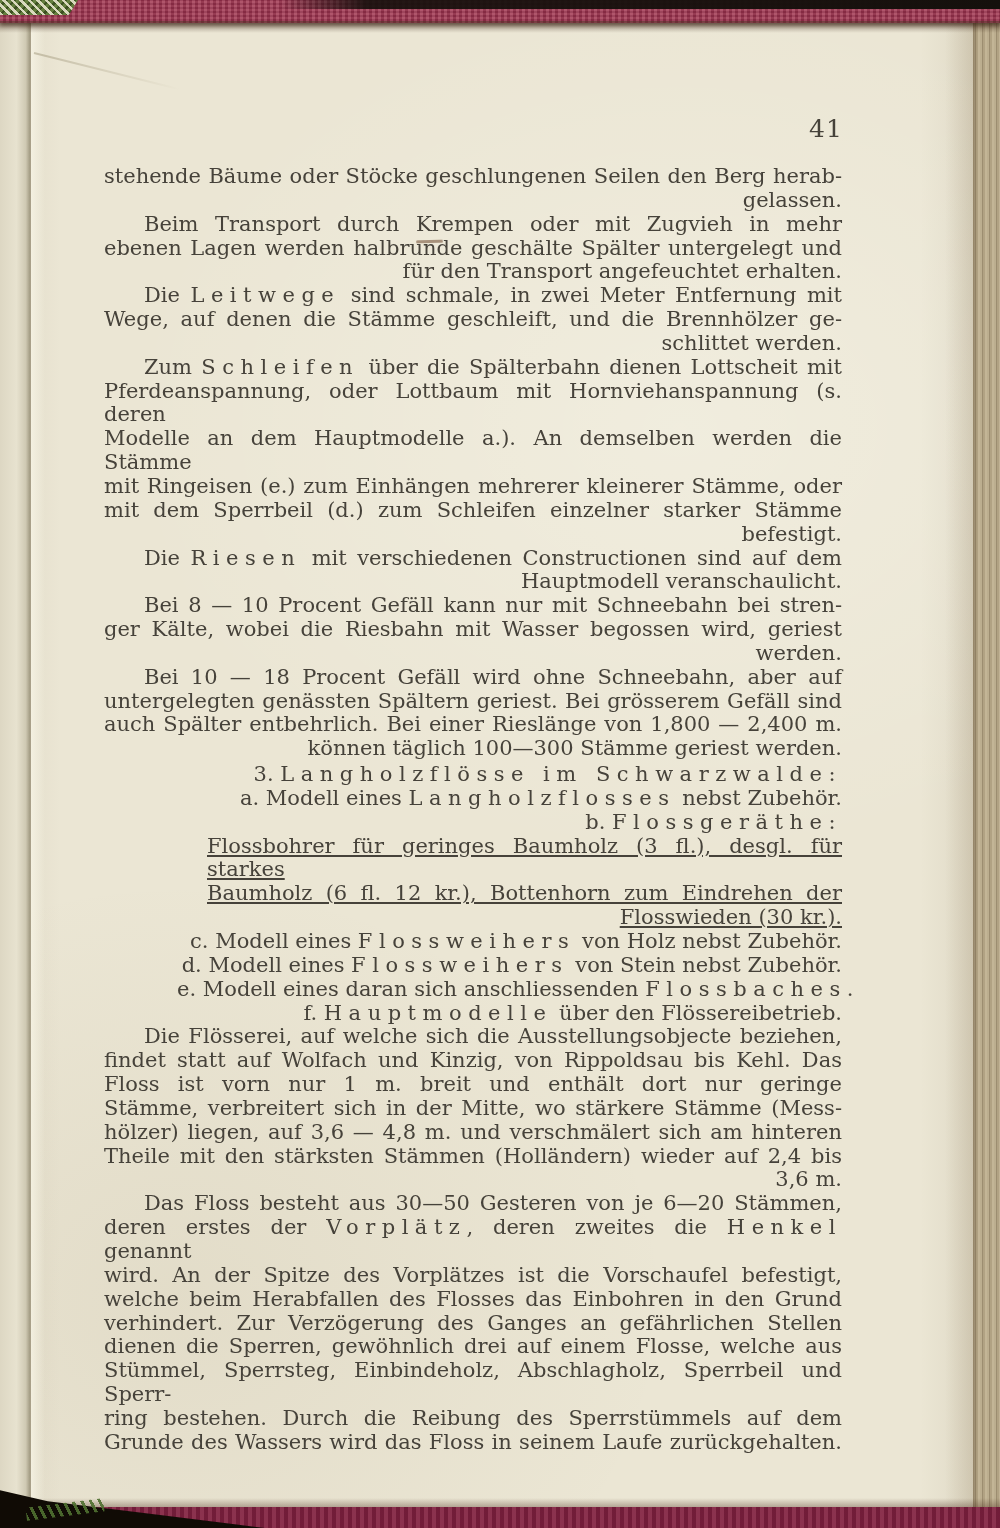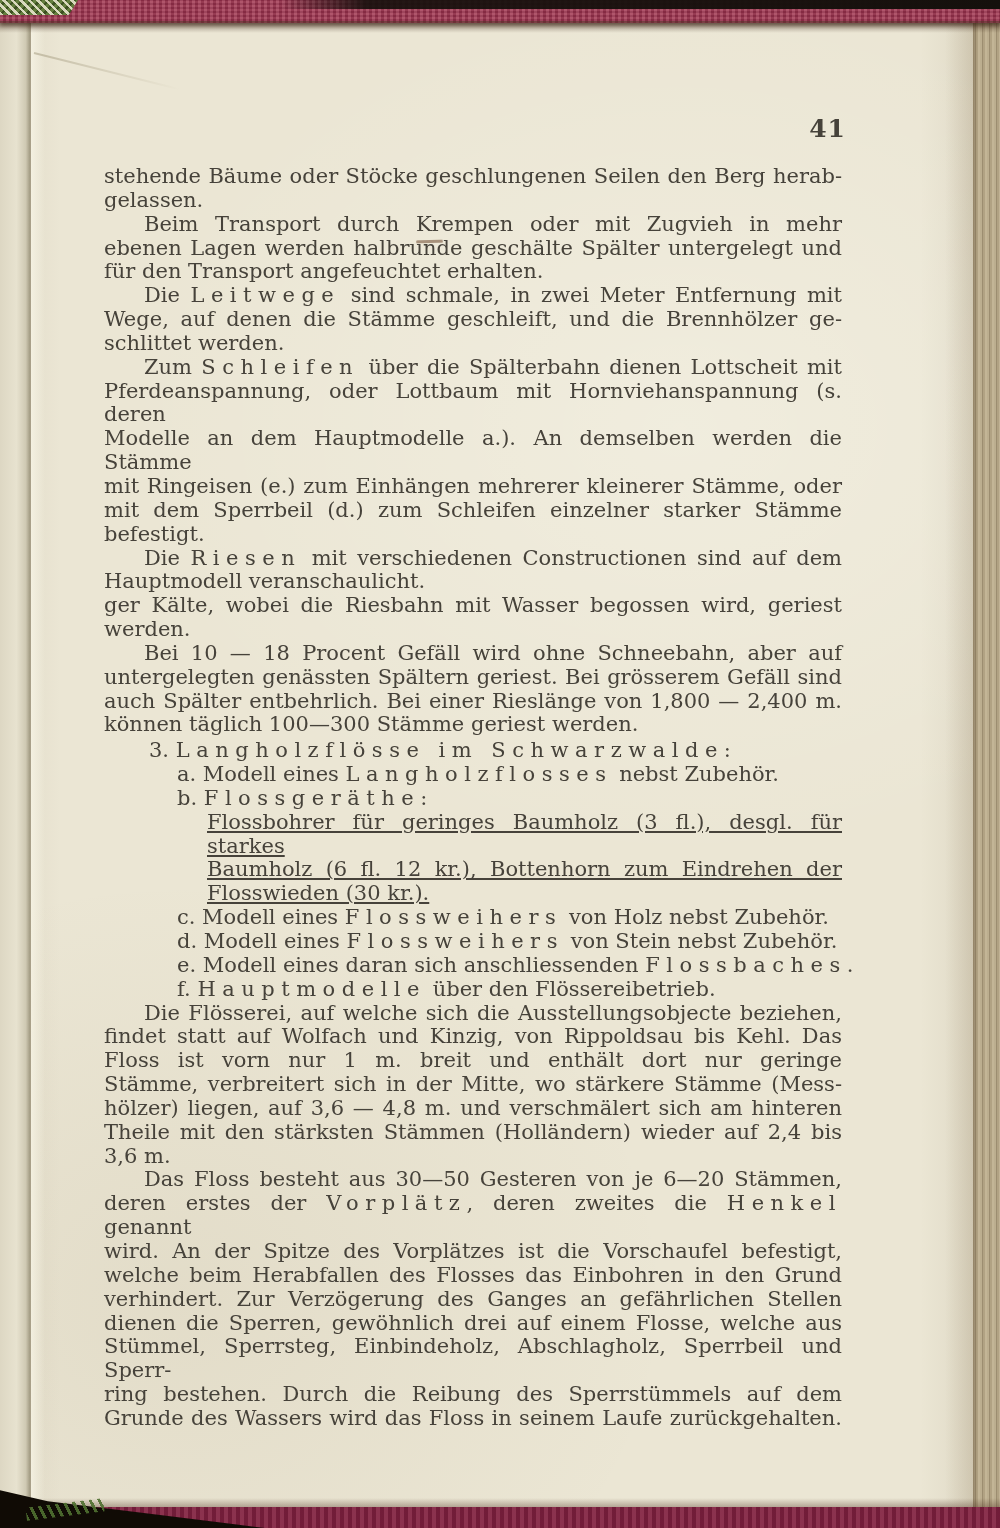--- a/index.html
+++ b/index.html
@@ -96,30 +96,30 @@
   .green-specks {
     position: absolute; left: 26px; bottom: 12px; width: 78px; height: 13px;
     background: repeating-linear-gradient(70deg, var(--speck_green, #4f7030) 0 3px, rgba(79,112,48,0) 3px 8px);
     transform: rotate(-7deg);
     opacity: .9;
   }
 
   
   .page-num {
     position: absolute; left: 806px; top: 114px; width: 40px;
-    text-align: right;
-    font-size: 25px; font-weight: bold; letter-spacing: 1px;
+    text-align: center;
+    font-size: 25px; font-weight: normal; letter-spacing: 1px;
     color: var(--ink, #46423a);
   }
   .textblock {
     position: absolute; left: 104px; top: 165px; width: 738px;
     font-size: 21px; line-height: 23.85px;
     color: var(--ink, #46423a);
   }
-  .line { white-space: nowrap; }
+  .line { white-space: nowrap; text-align: right; }
   .line.just { white-space: normal; text-align: justify; text-align-last: justify; }
   .line.gap { margin-top: 2px; }
   .ind-n { padding-left: 0; }
   .ind-p { padding-left: 40px; }
   .ind-h { padding-left: 45px; }
   .ind-a { padding-left: 73px; }
   .ind-c { padding-left: 103px; text-decoration: underline; }
   .sp { letter-spacing: .31em; }
 
   .smudge {
@@ -149,20 +149,21 @@
         <div class="line ind-n just"><span>Wege, auf denen die Stämme geschleift, und die Brennhölzer ge-</span></div>
         <div class="line ind-n"><span>schlittet werden.</span></div>
         <div class="line ind-p just"><span>Zum </span><span class="sp">Schleifen</span><span> über die Spälterbahn dienen Lottscheit mit</span></div>
         <div class="line ind-n just"><span>Pferdeanspannung, oder Lottbaum mit Hornviehanspannung (s. deren</span></div>
         <div class="line ind-n just"><span>Modelle an dem Hauptmodelle a.). An demselben werden die Stämme</span></div>
         <div class="line ind-n just"><span>mit Ringeisen (e.) zum Einhängen mehrerer kleinerer Stämme, oder</span></div>
         <div class="line ind-n just"><span>mit dem Sperrbeil (d.) zum Schleifen einzelner starker Stämme</span></div>
         <div class="line ind-n"><span>befestigt.</span></div>
         <div class="line ind-p just"><span>Die </span><span class="sp">Riesen</span><span> mit verschiedenen Constructionen sind auf dem</span></div>
         <div class="line ind-n"><span>Hauptmodell veranschaulicht.</span></div>
+        <div class="line ind-p just"><span>Bei 8 — 10 Procent Gefäll kann nur mit Schneebahn bei stren-</span></div>
         <div class="line ind-n just"><span>ger Kälte, wobei die Riesbahn mit Wasser begossen wird, geriest</span></div>
         <div class="line ind-n"><span>werden.</span></div>
         <div class="line ind-p just"><span>Bei 10 — 18 Procent Gefäll wird ohne Schneebahn, aber auf</span></div>
         <div class="line ind-n just"><span>untergelegten genässten Spältern geriest. Bei grösserem Gefäll sind</span></div>
         <div class="line ind-n just"><span>auch Spälter entbehrlich. Bei einer Rieslänge von 1,800 — 2,400 m.</span></div>
         <div class="line ind-n"><span>können täglich 100—300 Stämme geriest werden.</span></div>
         <div class="line ind-h gap"><span>3. </span><span class="sp">Langholzflösse im Schwarzwalde:</span></div>
         <div class="line ind-a"><span>a. Modell eines </span><span class="sp">Langholzflosses</span><span> nebst Zubehör.</span></div>
         <div class="line ind-a"><span>b. </span><span class="sp">Flossgeräthe:</span></div>
         <div class="line ind-c just"><span>Flossbohrer für geringes Baumholz (3 fl.), desgl. für starkes</span></div>

